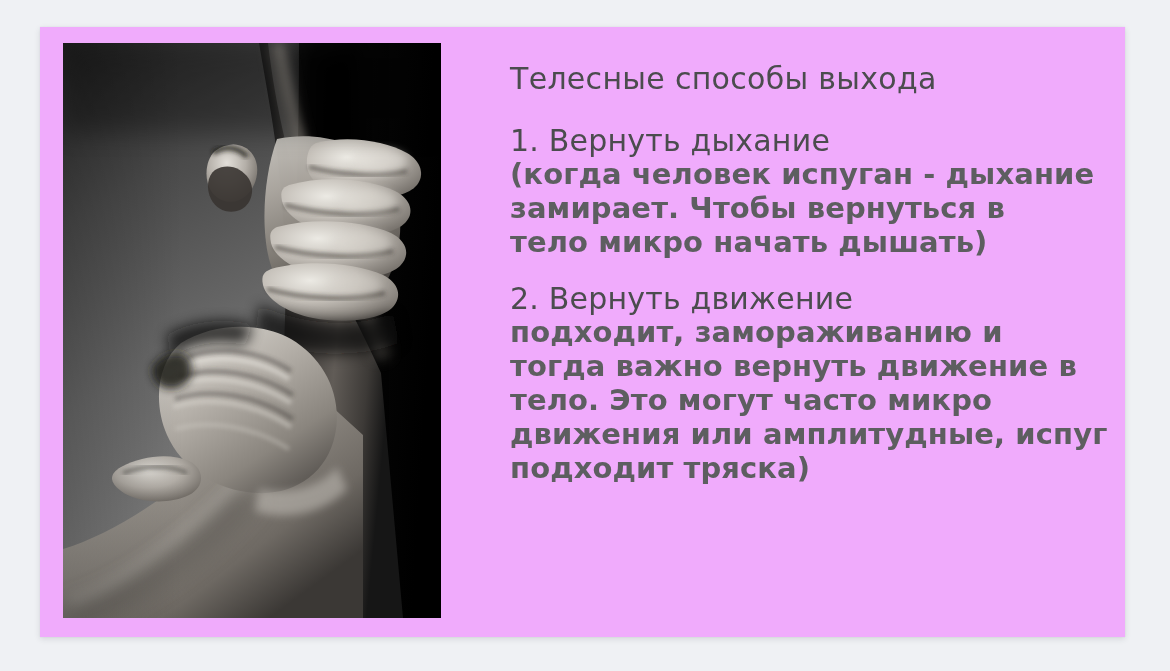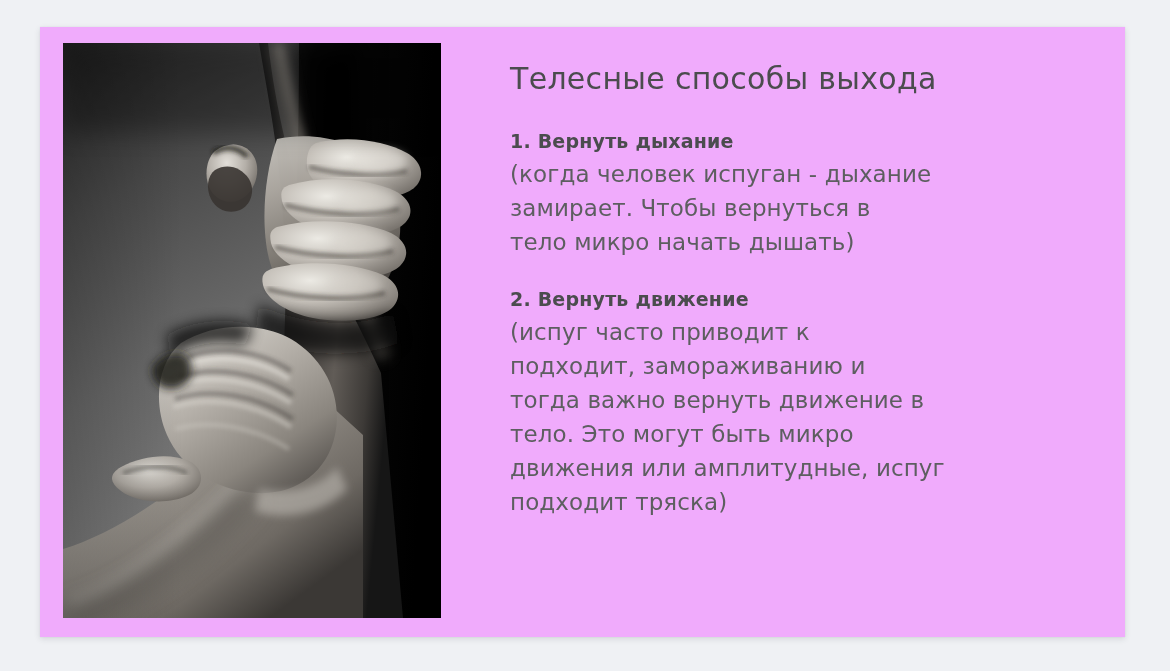--- a/index.html
+++ b/index.html
@@ -66,31 +66,31 @@
   }
 
   .step-block {
     margin-bottom: 24px;
   }
   .step-block:last-child {
     margin-bottom: 0;
   }
   .step-heading {
     color: #4b4c4e;
-    font-size: 19px;
+    font-size: 30px;
     line-height: 32px;
-    font-weight: 700;
+    font-weight: 400;
     letter-spacing: 0.2px;
     margin: 0;
   }
   .step-body {
     color: #5d5e60;
-    font-size: 23px;
+    font-size: 29px;
     line-height: 34px;
-    font-weight: 400;
+    font-weight: 700;
     letter-spacing: 0.1px;
     margin: 0;
     max-width: 548px;
   }
   .step-body .b-line {
     display: block;
     white-space: nowrap;
   }
 </style>
 </head>
@@ -257,23 +257,22 @@
       <p class="step-body">
         <span class="b-line">(когда человек испуган - дыхание</span>
         <span class="b-line">замирает. Чтобы вернуться в</span>
         <span class="b-line">тело микро начать дышать)</span>
       </p>
     </div>
 
     <div class="step-block">
       <p class="step-heading">2. Вернуть движение</p>
       <p class="step-body">
-        <span class="b-line">(испуг часто приводит к</span>
         <span class="b-line">подходит, замораживанию и</span>
         <span class="b-line">тогда важно вернуть движение в</span>
-        <span class="b-line">тело. Это могут быть микро</span>
+        <span class="b-line">тело. Это могут часто микро</span>
         <span class="b-line">движения или амплитудные, испуг</span>
         <span class="b-line">подходит тряска)</span>
       </p>
     </div>
 
   </div>
 </div>
 
 </body></html>

